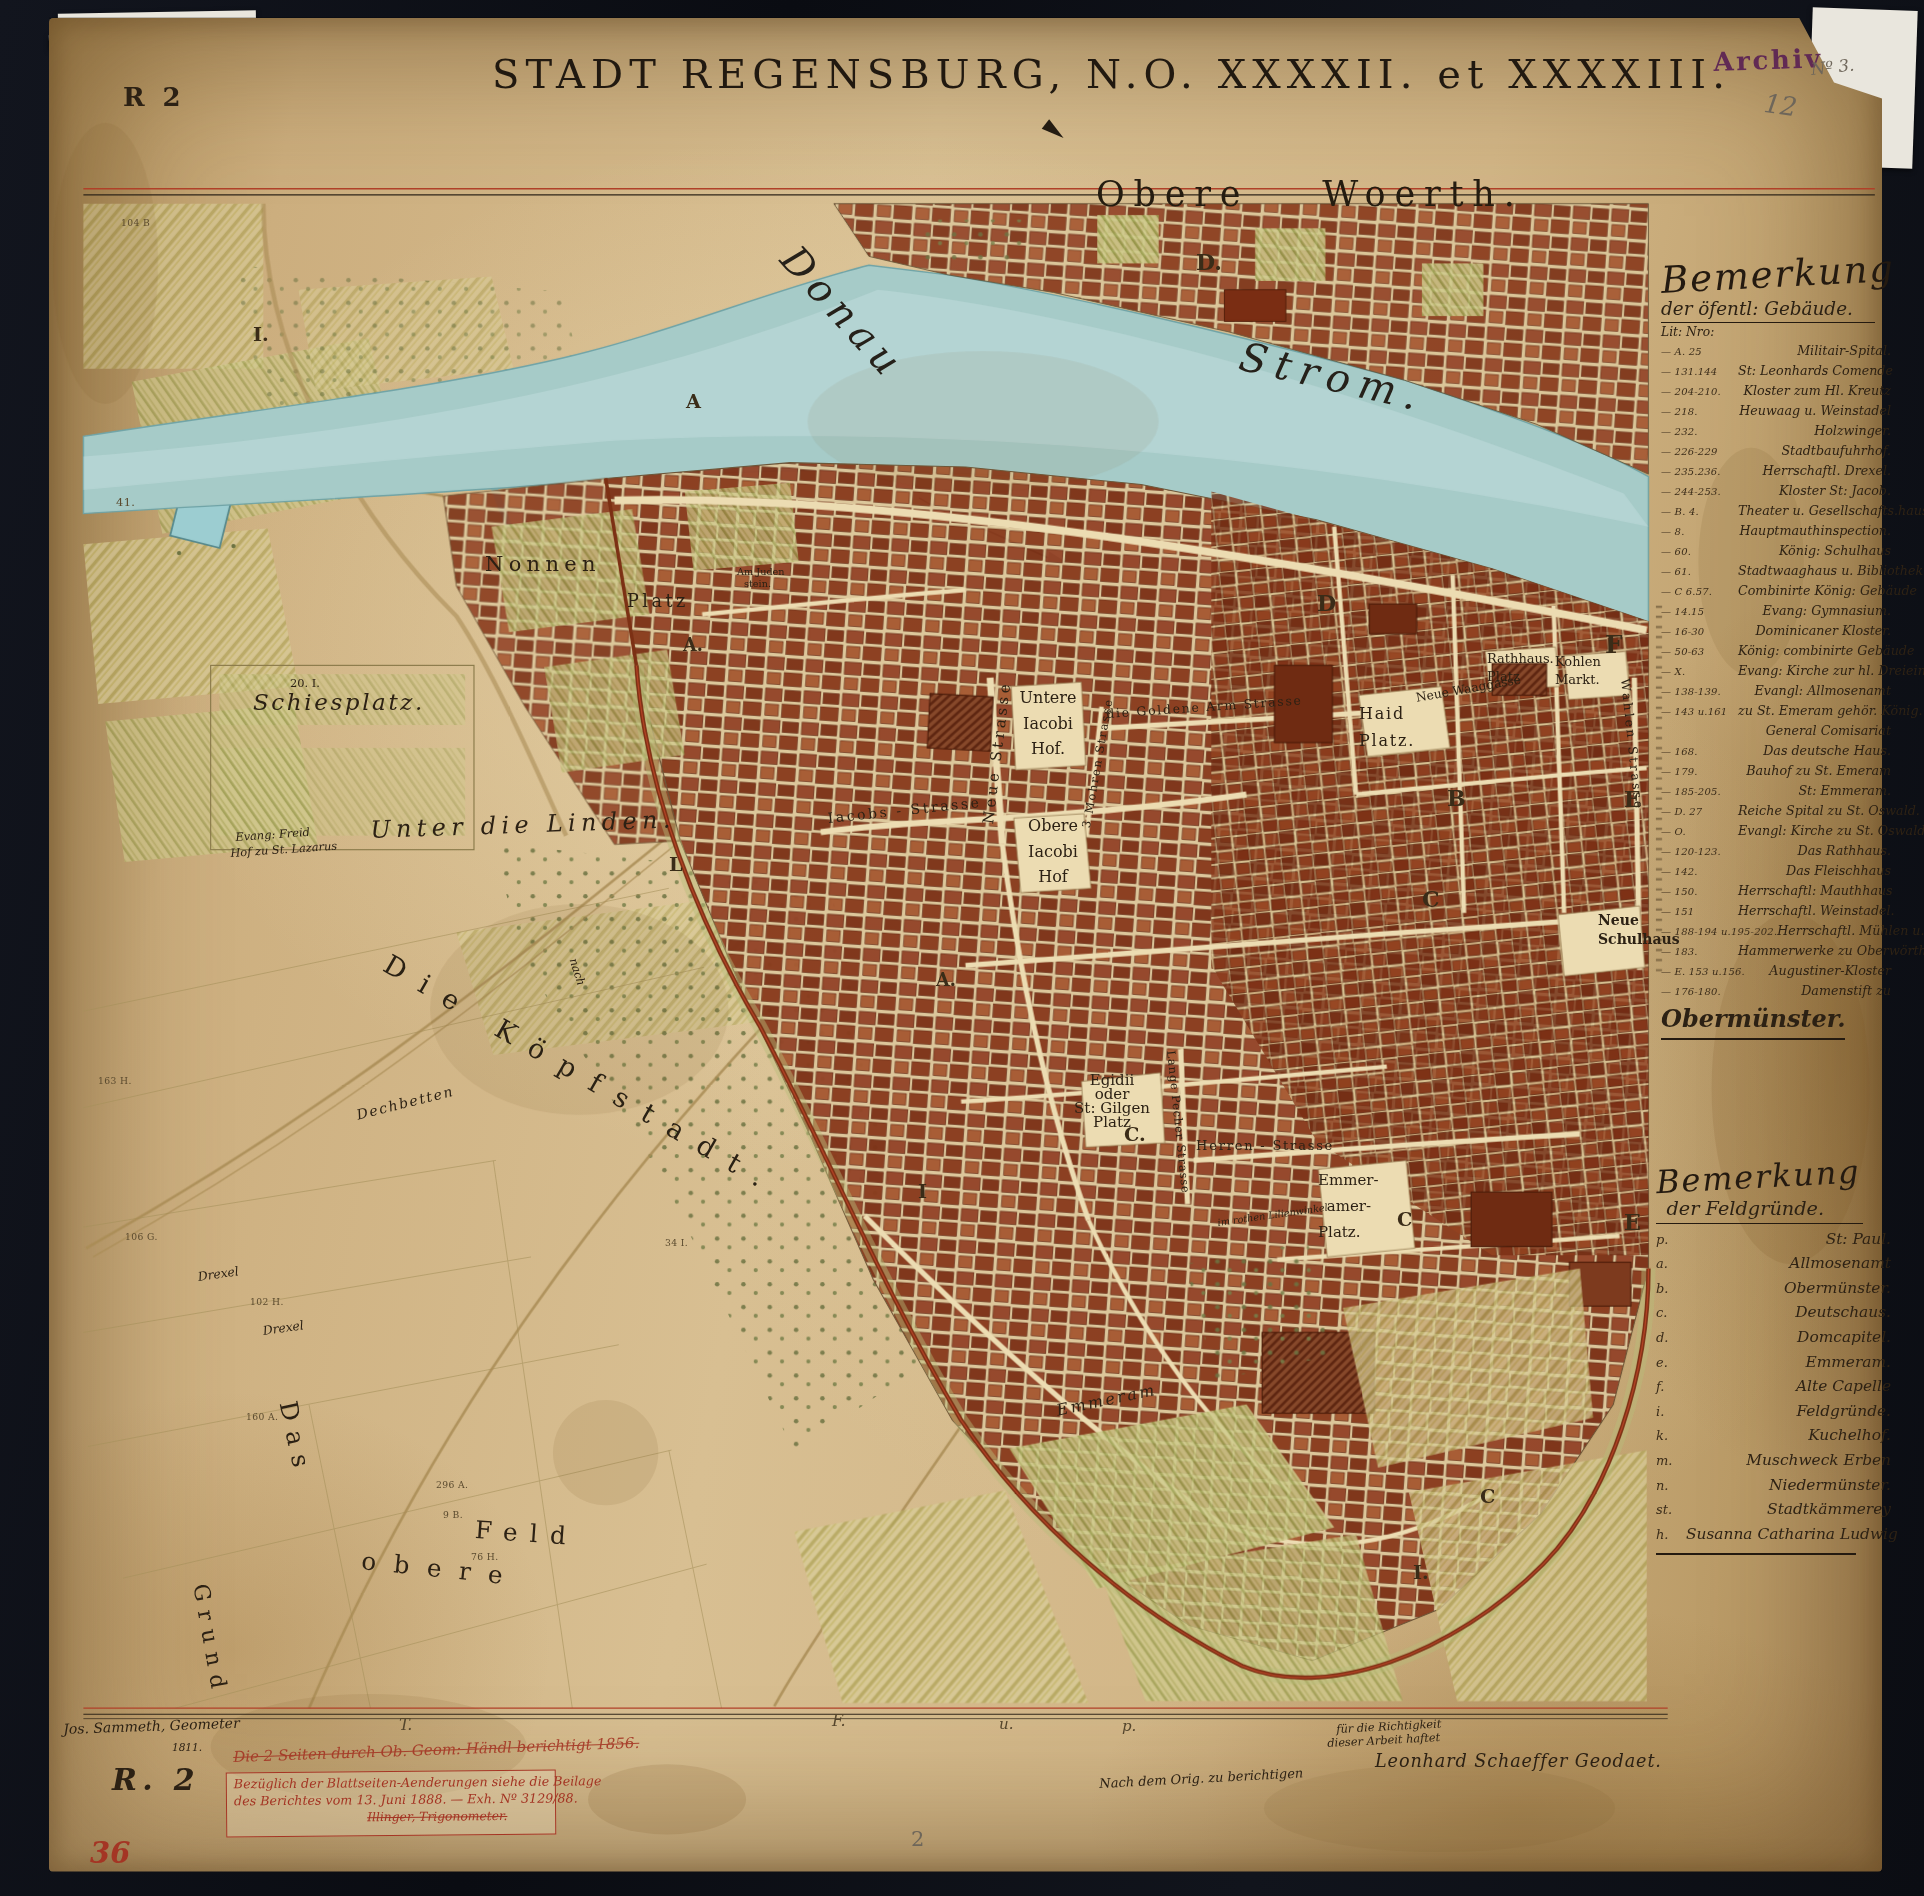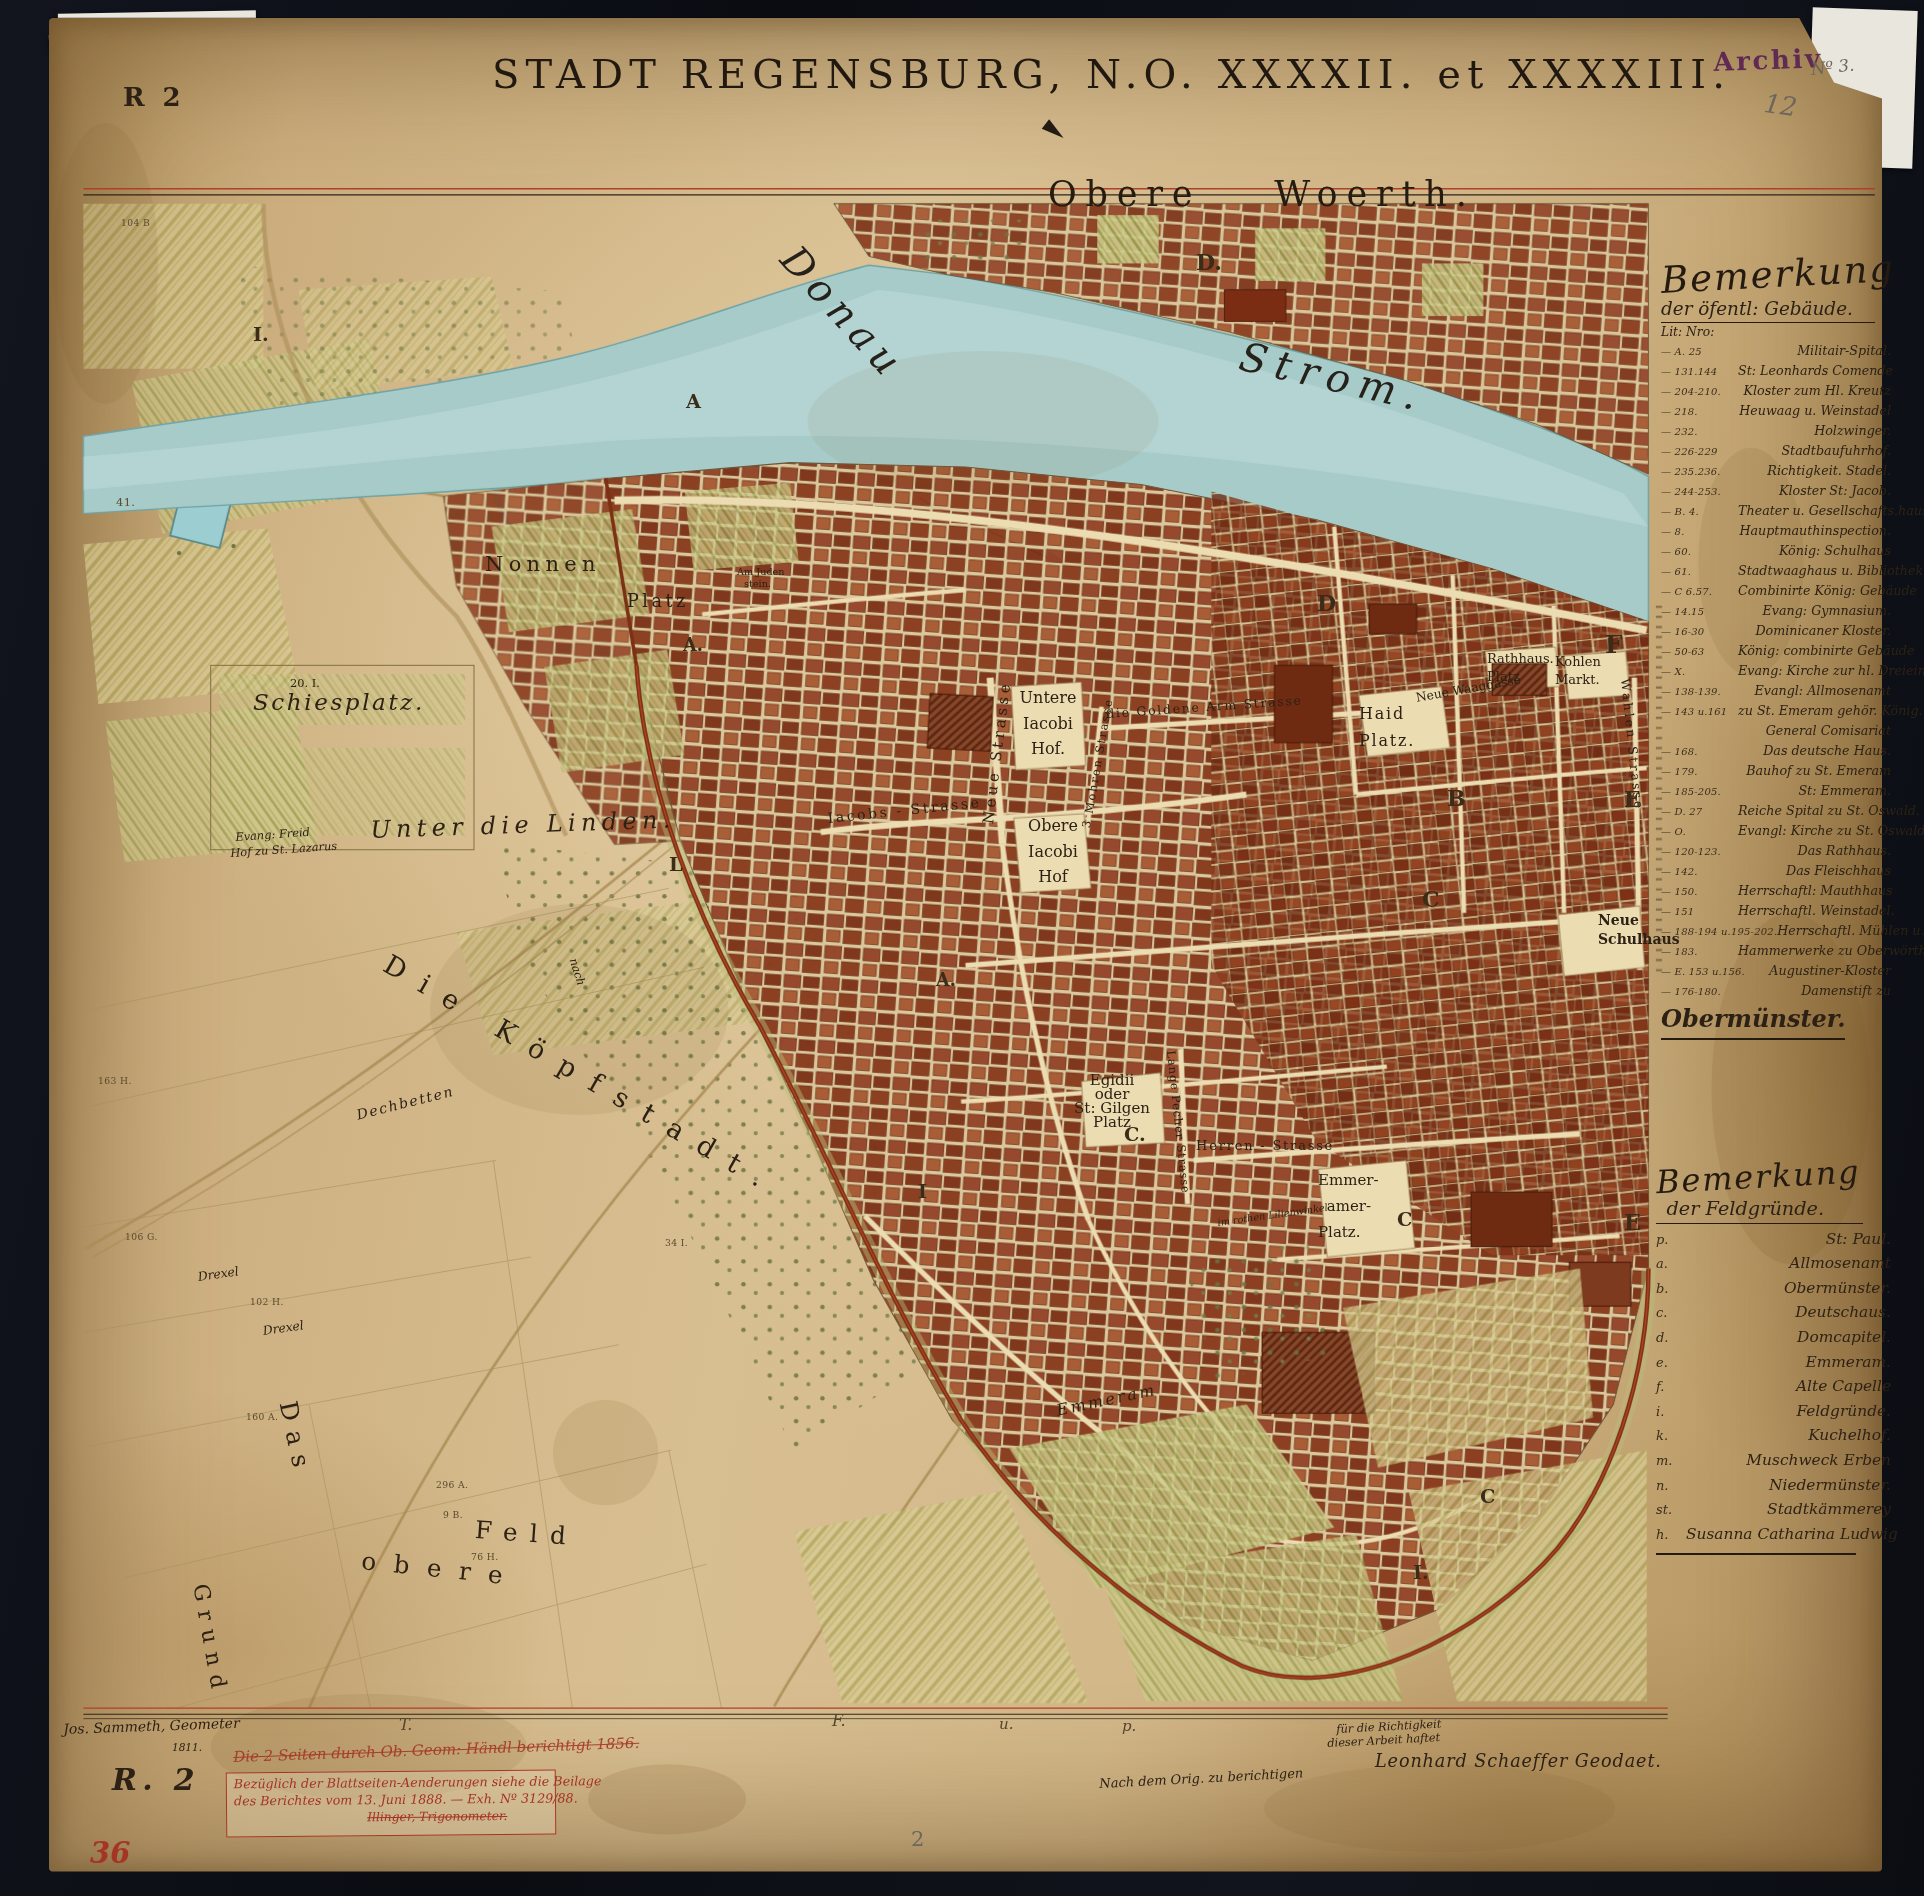--- a/index.html
+++ b/index.html
@@ -235,21 +235,21 @@
 
   <div class="lbl" style="left:123px;top:84px;font-size:26px;letter-spacing:4.4px;font-weight:bold;">R 2</div>
 
   <div class="lbl ctr" style="left:492px;top:53px;width:1036px;font-size:40px;letter-spacing:6.1px;color:#211910;">STADT REGENSBURG, N.O. XXXXII. et XXXXIII.</div>
   <div class="arrowglyph" style="left:1043px;top:125px;transform:rotate(38deg);"></div>
 
   <div class="lbl purple" style="left:1713px;top:49px;font-size:26px;font-weight:bold;letter-spacing:2.6px;transform:rotate(-2deg);">Archiv</div>
   <div class="lbl pencil it" style="left:1810px;top:61px;font-size:16.7px;transform:rotate(-6deg);">Nº 3.</div>
   <div class="lbl pencil it" style="left:1766px;top:90px;font-size:26px;transform:rotate(8deg);">12</div>
 
-  <div class="lbl ctr" style="left:1048px;top:176px;width:369px;font-size:35px;letter-spacing:8.8px;word-spacing:53px;color:#241c10;">Obere Woerth.</div>
+  <div class="lbl ctr" style="left:1096px;top:176px;width:369px;font-size:35px;letter-spacing:8.8px;word-spacing:53px;color:#241c10;">Obere Woerth.</div>
   <div class="lbl it" style="left:803px;top:239px;font-size:39px;letter-spacing:7px;transform:rotate(48deg);color:#26211a;">Donau</div>
   <div class="lbl it" style="left:1245px;top:335px;font-size:40px;letter-spacing:8.8px;transform:rotate(13deg);color:#26211a;">Strom.</div>
   <div class="lbl dletter" style="left:1196px;top:251px;font-size:22px;">D.</div>
 
   <div class="lbl" style="left:485px;top:553px;font-size:21px;letter-spacing:5.3px;">Nonnen</div>
   <div class="lbl" style="left:627px;top:592px;font-size:17.6px;letter-spacing:3.5px;">Platz</div>
   <div class="lbl" style="left:737px;top:567px;font-size:9.7px;">Am Juden</div>
   <div class="lbl" style="left:744px;top:579px;font-size:9.7px;">stein.</div>
   <div class="lbl" style="left:290px;top:678px;font-size:11.4px;">20. I.</div>
   <div class="lbl it" style="left:253px;top:690px;font-size:23px;letter-spacing:2.6px;">Schiesplatz.</div>
@@ -378,21 +378,21 @@
           <span class="lg-t">Holzwinger.</span>
         </div>
 
         <div class="lg-row">
           <span class="lg-n">— 226-229</span>
           <span class="lg-t">Stadtbaufuhrhof.</span>
         </div>
 
         <div class="lg-row">
           <span class="lg-n">— 235.236.</span>
-          <span class="lg-t">Richtigkeit. Stadel.</span>
+          <span class="lg-t">Herrschaftl. Drexel.</span>
         </div>
 
         <div class="lg-row">
           <span class="lg-n">— 244-253.</span>
           <span class="lg-t">Kloster St: Jacob.</span>
         </div>
 
         <div class="lg-row">
           <span class="lg-n">— B. 4.</span>
           <span class="lg-t">Theater u. Gesellschafts.haus</span>

